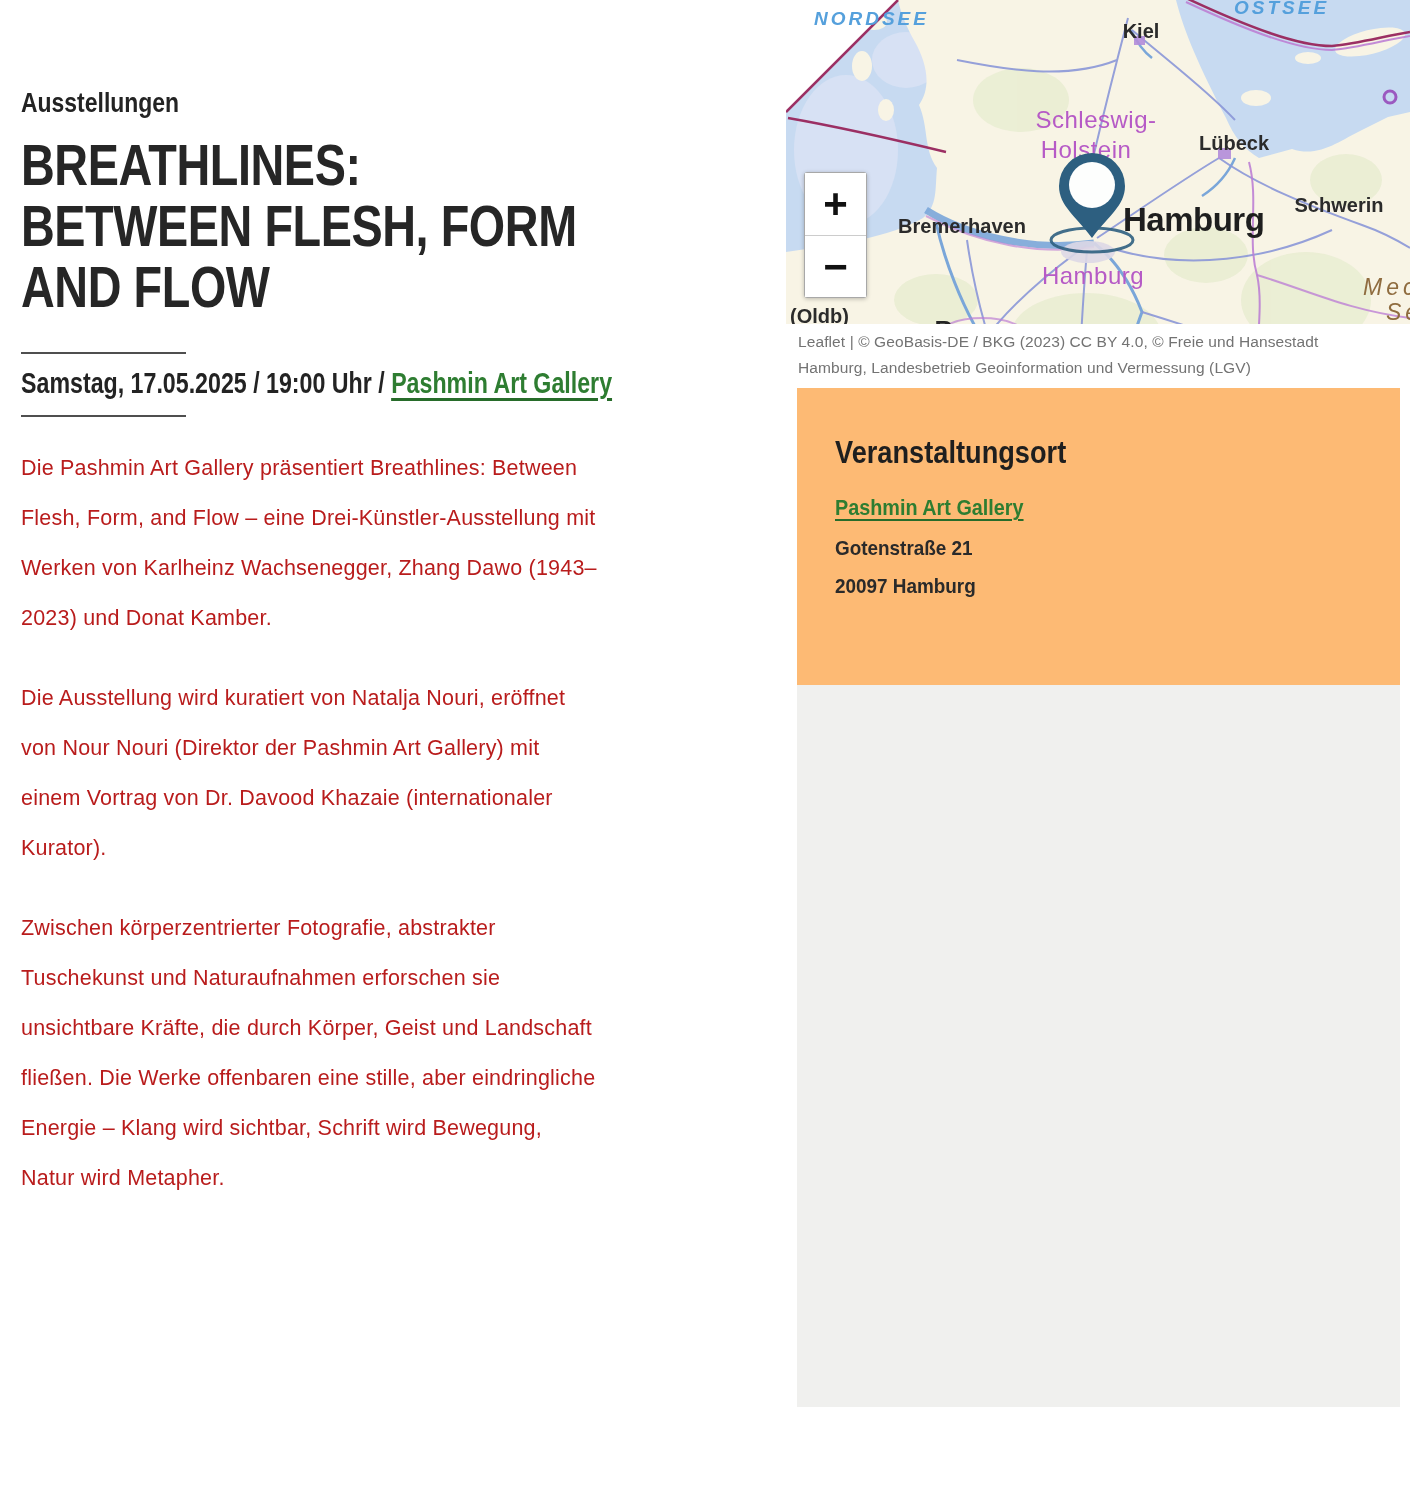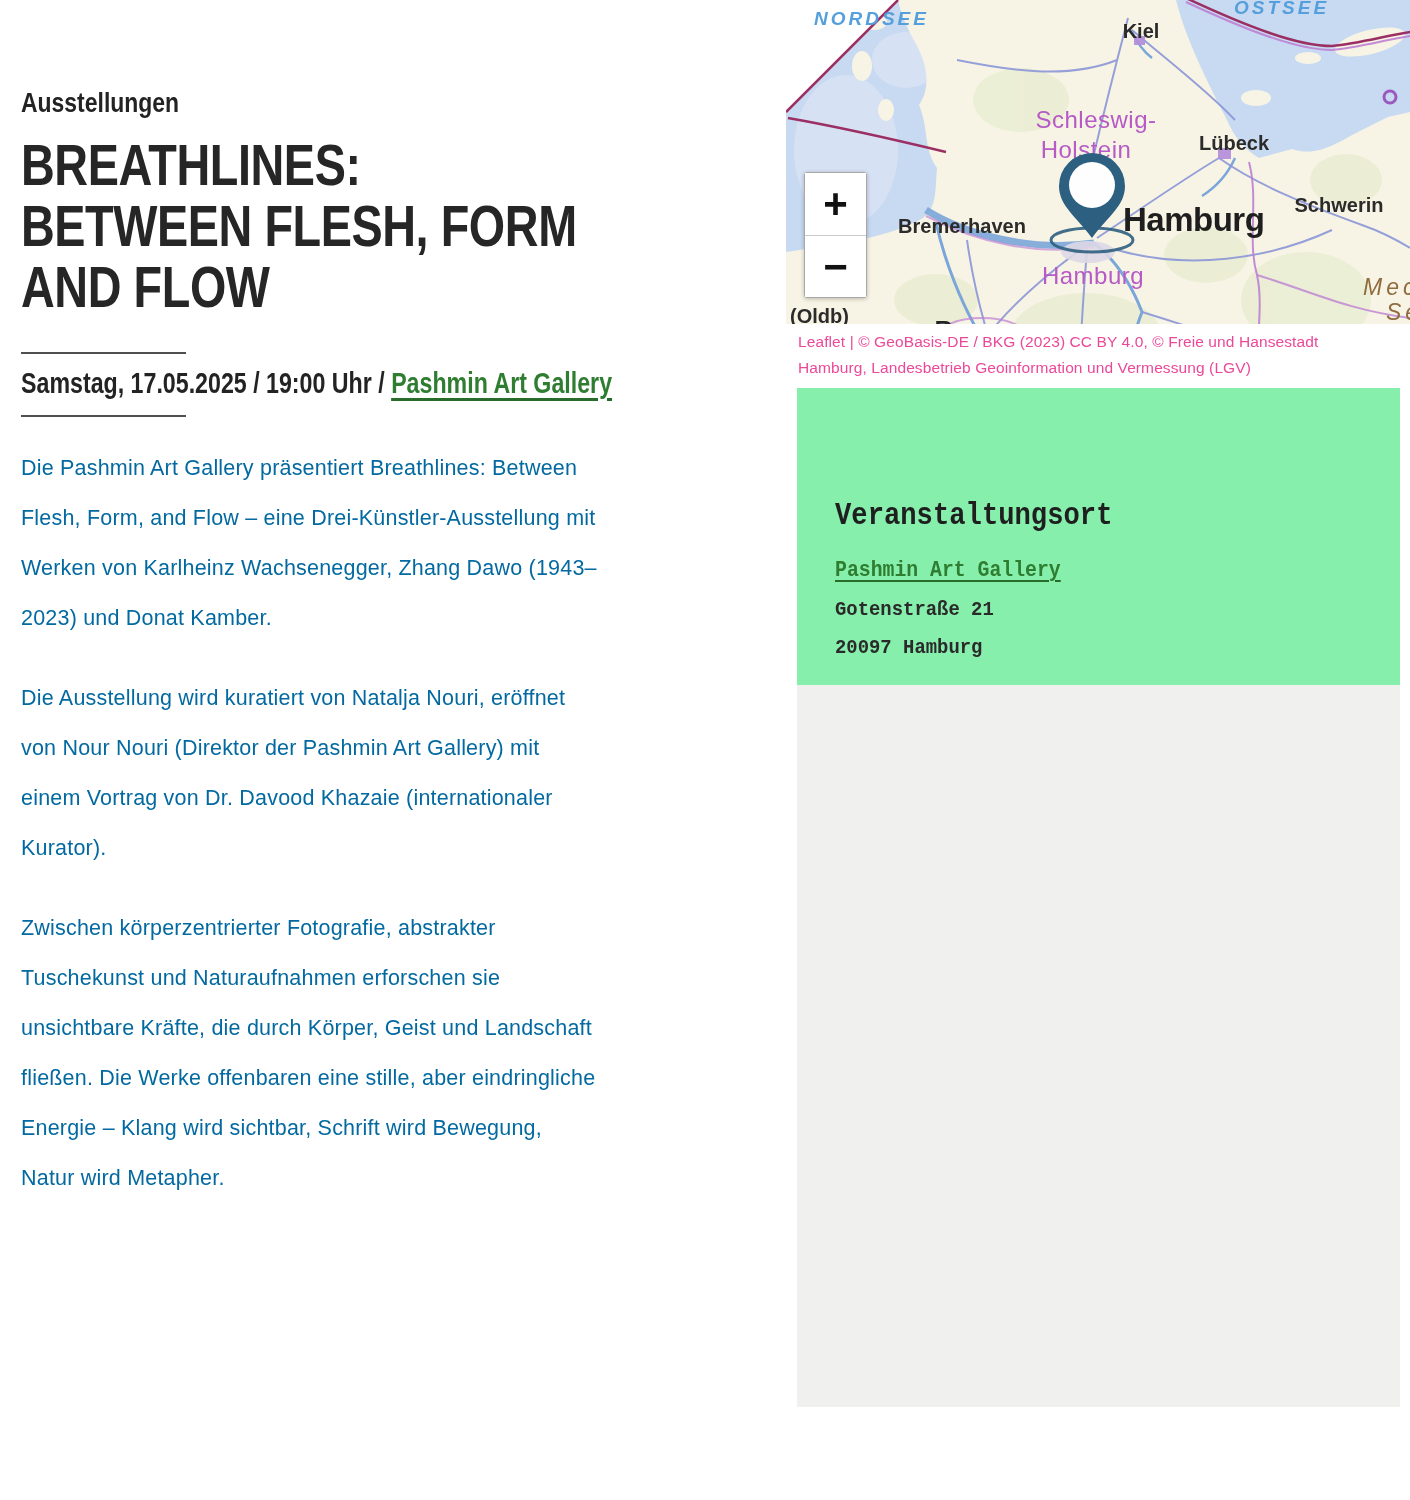--- a/index.html
+++ b/index.html
@@ -33,21 +33,21 @@
   .rule2 { margin-top:15px; }
   .badge {
     display:inline-block; margin-top:15px; padding:9px 16px 10px 16px;
     background:#e4e4e4; border:1px solid #c9c9c9;
     font-size:22px; font-weight:bold; color:#1f1f1f;
     transform:scaleX(.86); transform-origin:left center;
   }
   .body-copy { margin-top:26px; }
   .body-copy p {
     font-size:21.5px; line-height:50px; letter-spacing:.2px;
-    color:#0369a1; white-space:pre-line; margin:0 0 30px 0;
+    color:#b91c1c; white-space:pre-line; margin:0 0 30px 0;
   }
 
   
   .map-col { position:absolute; left:786px; top:0; width:624px; }
   .leaflet-map { position:relative; width:624px; height:324px; overflow:hidden; background:#c7daf1; }
   .leaflet-map svg { display:block; }
 
   
   text { font-family:"Liberation Sans","DejaVu Sans",sans-serif; }
   .lbl-city  { font-size:20px; font-weight:bold; fill:#2b2b2b; }
@@ -64,27 +64,27 @@
     box-shadow:0 1px 4px rgba(0,0,0,.25);
   }
   .zoom-btn {
     width:61px; height:62px; display:flex; align-items:center; justify-content:center;
     font-size:42px; font-weight:bold; color:#111; background:#fff; cursor:pointer;
     user-select:none; line-height:1;
   }
   .zoom-btn + .zoom-btn { border-top:1px solid #cccccc; }
 
   .attribution {
-    margin:5px 0 0 12px; font-size:15.5px; line-height:26px; color:#ec4899;
+    margin:5px 0 0 12px; font-size:15.5px; line-height:26px; color:#737373;
     white-space:pre-line; letter-spacing:.1px;
   }
 
   .venue-card {
     margin:7px 0 0 11px; width:603px; height:297px;
-    background:#86efac; padding:109px 0 0 38px;font-family:Liberation Mono, monospace;
+    background:#fdba74; padding:46px 0 0 38px;
   }
   .venue-heading {
     font-size:32px; font-weight:bold; color:#1f1f1f;
     transform:scaleX(.85); transform-origin:left center;
   }
   .venue-link-row { margin-top:24px; }
   .venue-card a {
     font-size:22px; font-weight:bold; color:#2e7d31;
     text-decoration:underline; text-decoration-thickness:1.5px;
     text-underline-offset:4px; text-decoration-color:#276c2a;

